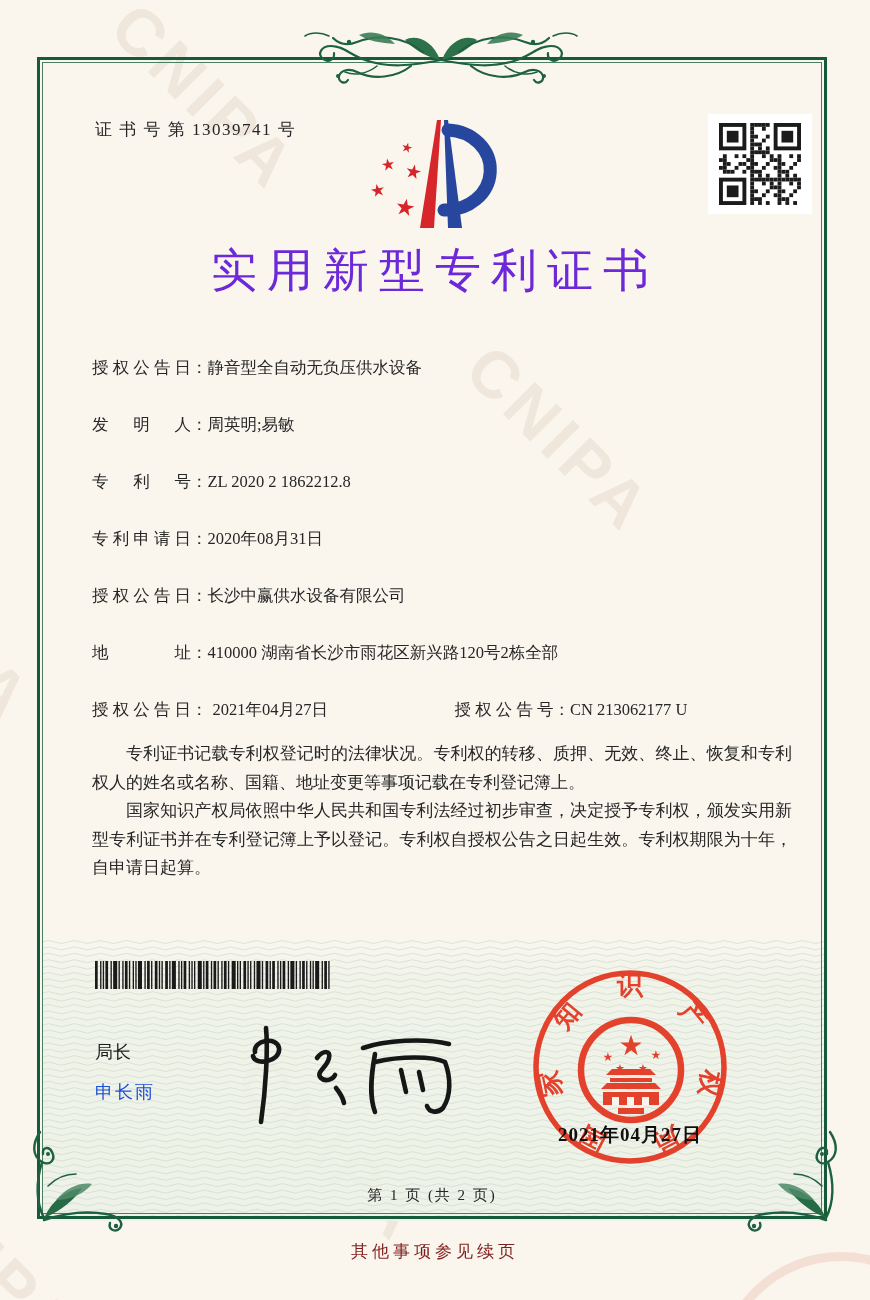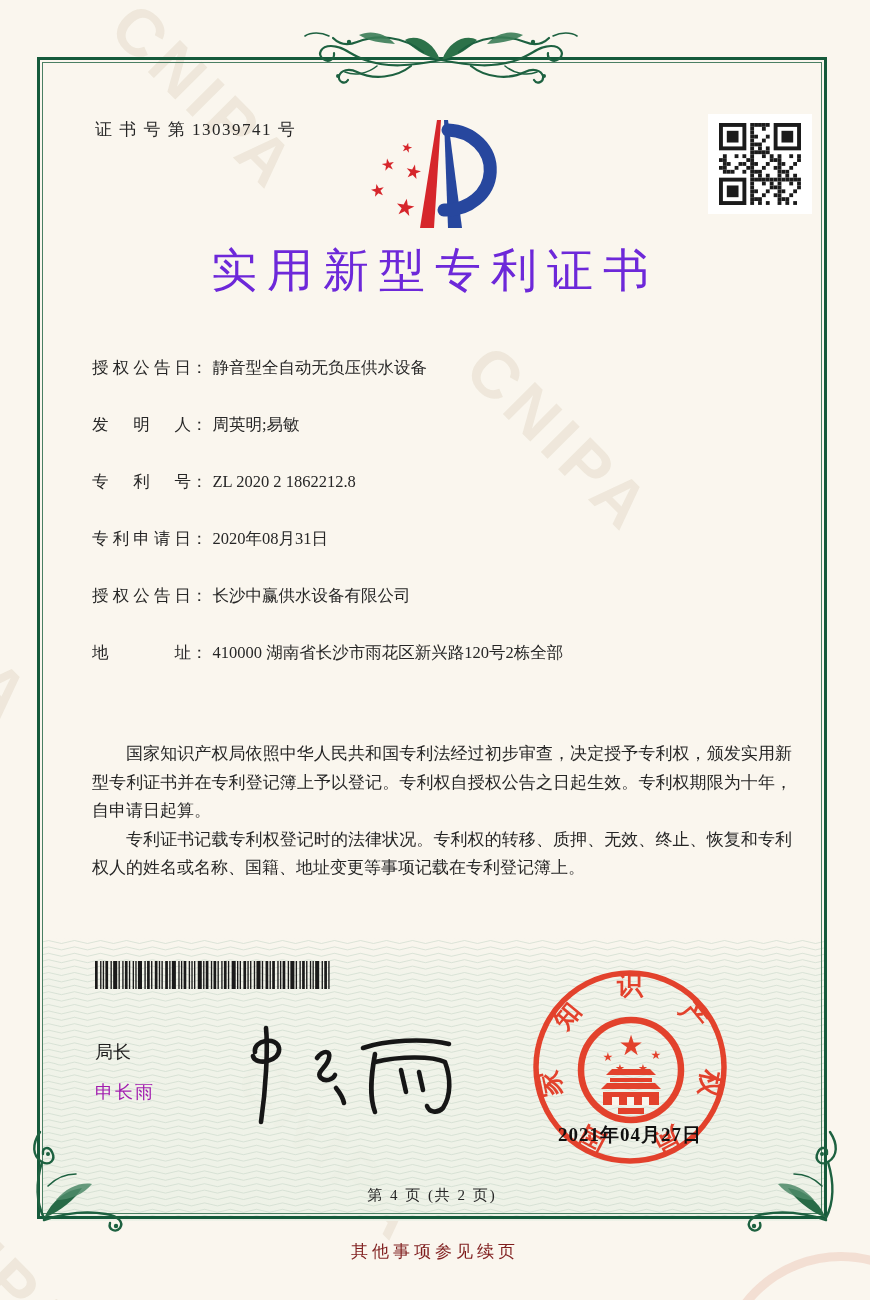--- a/index.html
+++ b/index.html
@@ -31,31 +31,31 @@
   .certno{position:absolute;left:95px;top:118px;font-size:17px;letter-spacing:1.5px;z-index:5;}
   .logo{position:absolute;left:366px;top:114px;z-index:5;}
   .qr-panel{position:absolute;left:708px;top:114px;width:104px;height:100px;background:#ffffff;z-index:5;}
   .qr{position:absolute;left:11px;top:9px;}
   .title{position:absolute;left:0;top:240px;width:100%;text-align:center;font-size:46px;font-weight:normal;
          letter-spacing:10px;color:#6d28d9;z-index:5;}
   .fields{position:absolute;left:92px;top:356px;width:705px;font-size:16.5px;z-index:5;}
   .frow{margin-bottom:33px;line-height:24px;white-space:nowrap;}
   .flabel{display:inline-block;width:99px;text-align:justify;text-align-last:justify;vertical-align:top;}
   .fcolon{display:inline-block;}
-  .fvalue{margin-left:5px;}
+  .fvalue{}
   .fvalue-fixed{display:inline-block;width:150px;margin-left:5px;}
   .flabel2{margin-left:92px;}
   .paras{position:absolute;left:92px;top:740px;width:700px;font-size:17px;line-height:28.6px;
          text-align:justify;z-index:5;}
   .paras p{margin:0;text-indent:2em;}
   .barcode{position:absolute;left:95px;top:961px;z-index:5;}
   .signer-title{position:absolute;left:95px;top:1040px;font-family:"Liberation Sans",sans-serif;
         font-size:18px;color:#1d1d1d;z-index:5;}
   .signer-name{position:absolute;left:95px;top:1080px;font-family:"Liberation Sans",sans-serif;
-        font-size:18px;color:#a21caf;letter-spacing:2px;z-index:5;}
+        font-size:18px;color:#1d4ed8;letter-spacing:2px;z-index:5;}
   .sig{position:absolute;left:225px;top:1018px;z-index:6;}
   .seal{position:absolute;left:530px;top:967px;z-index:6;}
   .seal-date{position:absolute;left:523px;top:1122px;width:214px;text-align:center;font-size:19px;
         font-weight:bold;letter-spacing:1px;color:#101010;z-index:7;}
   .pageno{position:absolute;left:37px;top:1186px;width:790px;text-align:center;font-size:15px;
         letter-spacing:2px;z-index:5;}
   .note{position:absolute;left:0;top:1240px;width:100%;text-align:center;font-size:17px;
         letter-spacing:4px;color:#7f1d1d;z-index:5;}
 </style>
 </head>
@@ -327,25 +327,28 @@
     </div>
     <div class="frow">
       <span class="flabel">专利申请日</span><span class="fcolon">：</span><span class="fvalue">2020年08月31日</span>
     </div>
     <div class="frow">
       <span class="flabel">授权公告日</span><span class="fcolon">：</span><span class="fvalue">长沙中赢供水设备有限公司</span>
     </div>
     <div class="frow">
       <span class="flabel">地址</span><span class="fcolon">：</span><span class="fvalue">410000  湖南省长沙市雨花区新兴路120号2栋全部</span>
     </div>
+    <div class="frow">
+      <span class="flabel">授权公告日</span><span class="fcolon">：</span><span class="fvalue-fixed">2021年04月27日</span><span class="flabel flabel2">授权公告号</span><span class="fcolon">：</span><span class="fvalue">CN 213062177 U</span>
+    </div>
   </div>
 
   <div class="paras">
+    <p>专利证书记载专利权登记时的法律状况。专利权的转移、质押、无效、终止、恢复和专利权人的姓名或名称、国籍、地址变更等事项记载在专利登记簿上。</p>
     <p>国家知识产权局依照中华人民共和国专利法经过初步审查，决定授予专利权，颁发实用新型专利证书并在专利登记簿上予以登记。专利权自授权公告之日起生效。专利权期限为十年，自申请日起算。</p>
-    <p>专利证书记载专利权登记时的法律状况。专利权的转移、质押、无效、终止、恢复和专利权人的姓名或名称、国籍、地址变更等事项记载在专利登记簿上。</p>
   </div>
 
   <svg id="barcode" class="barcode" width="242" height="28">
       <rect x="0" y="0" width="2.7" height="28" fill="#1a1a1a"></rect>
       <rect x="5.1" y="0" width="1.35" height="28" fill="#1a1a1a"></rect>
       <rect x="7.75" y="0" width="1.35" height="28" fill="#1a1a1a"></rect>
       <rect x="10.4" y="0" width="2.7" height="28" fill="#1a1a1a"></rect>
       <rect x="15.5" y="0" width="1.35" height="28" fill="#1a1a1a"></rect>
       <rect x="18.15" y="0" width="4.050000000000001" height="28" fill="#1a1a1a"></rect>
       <rect x="23.5" y="0" width="1.35" height="28" fill="#1a1a1a"></rect>
@@ -450,16 +453,16 @@
         <rect x="73" y="125" width="56" height="13" fill="#e2331d"></rect>
         <rect x="82" y="130" width="7" height="8" fill="#faf6ee"></rect>
         <rect x="97" y="130" width="7" height="8" fill="#faf6ee"></rect>
         <rect x="112" y="130" width="7" height="8" fill="#faf6ee"></rect>
         <rect x="88" y="141" width="26" height="6" fill="#e2331d"></rect>
       </g>
     </g>
   </svg>
   <div class="seal-date">2021年04月27日</div>
 
-  <div class="pageno">第 4 页 (共 2 页)</div>
+  <div class="pageno">第 1 页 (共 2 页)</div>
   <div class="note">其他事项参见续页</div>
 
 </div>
 
 </body></html>

